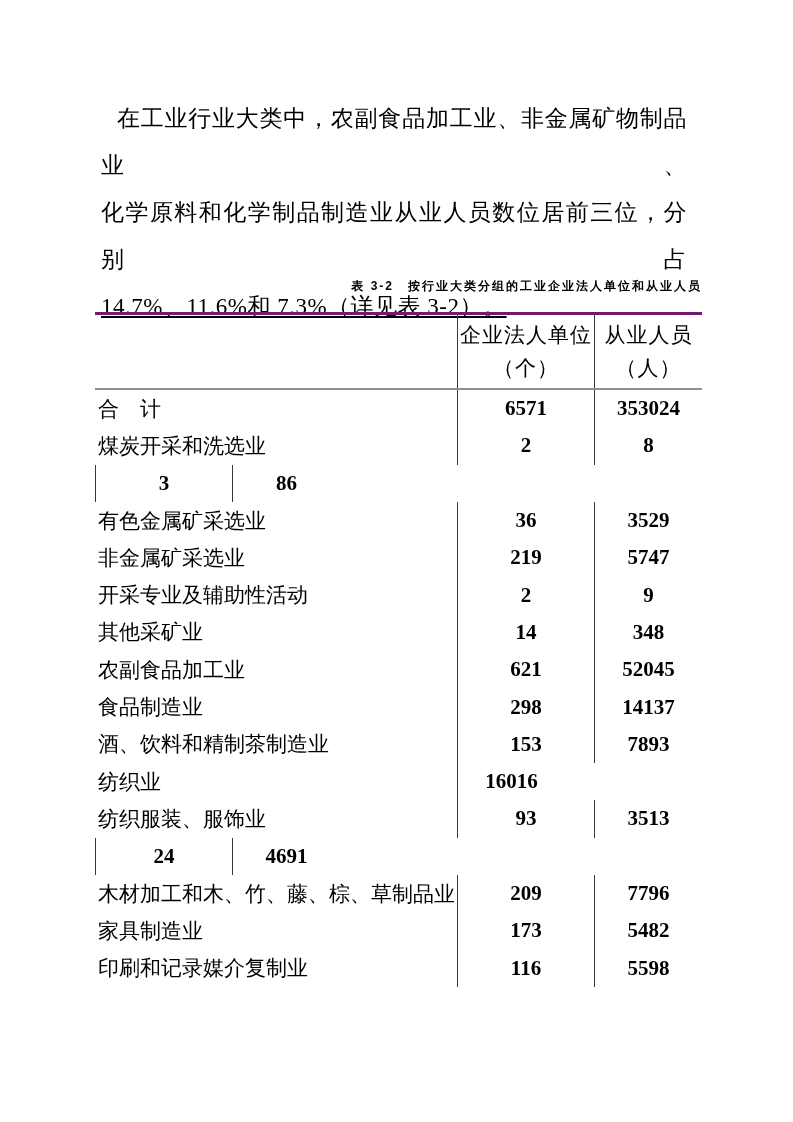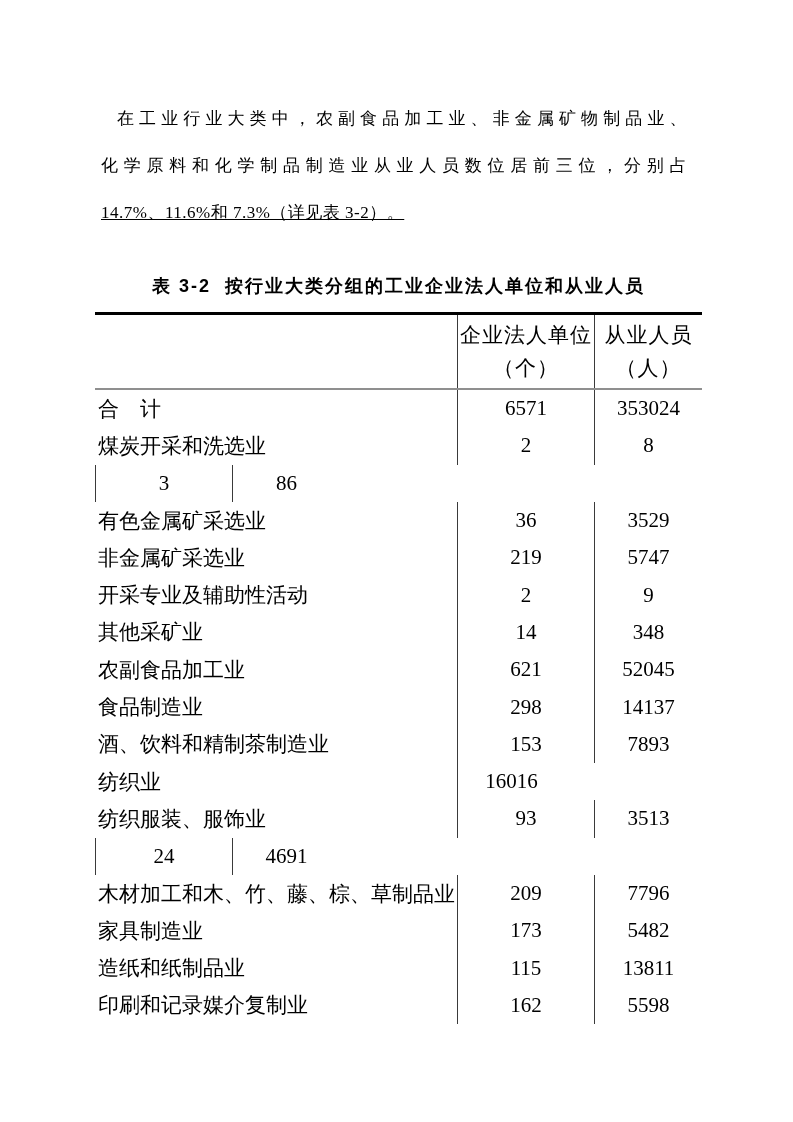--- a/index.html
+++ b/index.html
@@ -12,51 +12,51 @@
     color: #000000;
     overflow: hidden;
   }
 
   
   .paragraph {
     position: absolute;
     left: 101px;
     top: 95px;
     width: 586px;
-    font-size: 17px;
+    font-size: 23px;
     line-height: 47px;
     letter-spacing: 0.5px;
   }
   .pline { text-align: justify; text-align-last: justify; }
   .pline.indent { text-indent: 16px; }
   .pline.last { text-align: left; text-align-last: left; text-decoration: underline; }
 
   
   .table-title {
     position: absolute;
     left: 95px;
     top: 274px;
     width: 607px;
-    text-align: center;
+    text-align: right;
     font-family: "Liberation Sans", "DejaVu Sans", sans-serif;
     font-weight: 700;
-    font-size: 18px;
+    font-size: 12px;
     letter-spacing: 2px;
     line-height: 24px;
     white-space: nowrap;
   }
   .title-main { margin-left: 14px; }
 
   
   .table {
     position: absolute;
     left: 95px;
     top: 312px;
     width: 607px;
-    border-top: 3px solid #000000;
+    border-top: 3px solid #701a75;
     box-sizing: border-box;
   }
   .thead {
     display: flex;
     height: 75px;
     border-bottom: 2px solid #8f8f8f;
     box-sizing: border-box;
   }
   .col1 { width: 362px; }
   .col2 { width: 137px; border-left: 1px solid #3a3a3a; }
@@ -77,21 +77,21 @@
     box-sizing: border-box;
   }
   .td {
     display: flex;
     align-items: center;
     box-sizing: border-box;
     font-size: 21px;
     white-space: nowrap;
   }
   .td.industry { padding-left: 3px; letter-spacing: 0px; }
-  .td.num { justify-content: center; }
+  .td.num { justify-content: center; font-weight: bold; }
 </style>
 </head>
 <body>
 
 <div class="paragraph">
   <div class="pline indent">在工业行业大类中，农副食品加工业、非金属矿物制品业、</div>
   <div class="pline">化学原料和化学制品制造业从业人员数位居前三位，分别占</div>
   <div class="pline last">14.7%、11.6%和 7.3%（详见表 3-2）。</div>
 </div>
 
@@ -181,23 +181,18 @@
         <div class="td industry col1">木材加工和木、竹、藤、棕、草制品业</div>
         <div class="td num col2">209</div>
         <div class="td num col3">7796</div>
       </div>
       <div class="trow">
         <div class="td industry col1">家具制造业</div>
         <div class="td num col2">173</div>
         <div class="td num col3">5482</div>
       </div>
       <div class="trow">
-        <div class="td industry col1">造纸和纸制品业</div>
-        <div class="td num col2">115</div>
-        <div class="td num col3">13811</div>
-      </div>
-      <div class="trow">
         <div class="td industry col1">印刷和记录媒介复制业</div>
-        <div class="td num col2">162</div>
+        <div class="td num col2">116</div>
         <div class="td num col3">5598</div>
       </div>
     </div>
 </div>
 
 </body></html>

